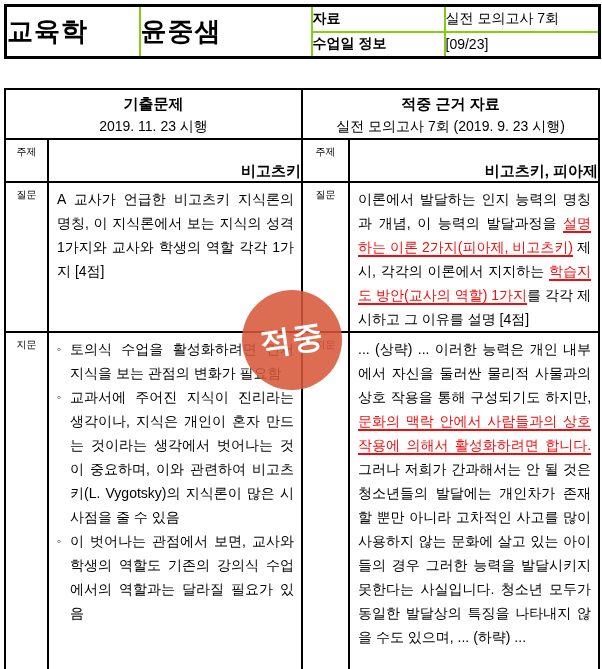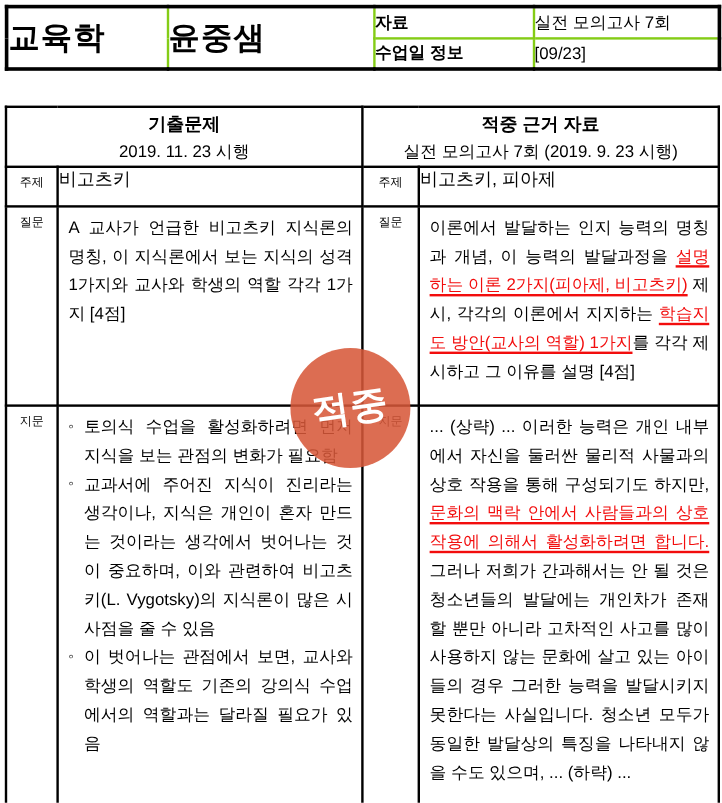--- a/index.html
+++ b/index.html
@@ -26,24 +26,24 @@
   
   .main-table {
     position: absolute; left: 4px; top: 88px; width: 594px;
     border: 2px solid #000;
   }
   .main-table td { border: 2px solid #000; vertical-align: top; }
   .title-cell { text-align: center; padding: 2px 0 1px 0; margin-top: 34px; }
   .col-title { font-size: 15px; font-weight: bold; line-height: 23px; }
   .col-subtitle { font-size: 14px; line-height: 22px; }
   .label-cell { text-align: center; font-size: 10px; padding-top: 5px; }
-  .topic-cell { text-align: left; font-size: 15px; font-weight: normal; padding-top: 0; }
+  .topic-cell { text-align: right; font-size: 15px; font-weight: bold; padding-top: 22px; }
   .content-cell {
     font-size: 14px; line-height: 24px;
-    padding: 4px 7px 16px 8px;
+    padding: 4px 7px 0 8px;
     text-align: justify; word-break: break-all;
   }
   .hl-red { color: #F20D0D; text-decoration: underline; text-decoration-thickness: 1.5px; text-underline-offset: 3px; }
 
   .bullet-item { position: relative; padding-left: 13px; }
   .bullet-mark { position: absolute; left: 0; top: 0; font-size: 12px; }
 
   
   .stamp {
     position: absolute; left: 242px; top: 290px; width: 100px; height: 100px;

